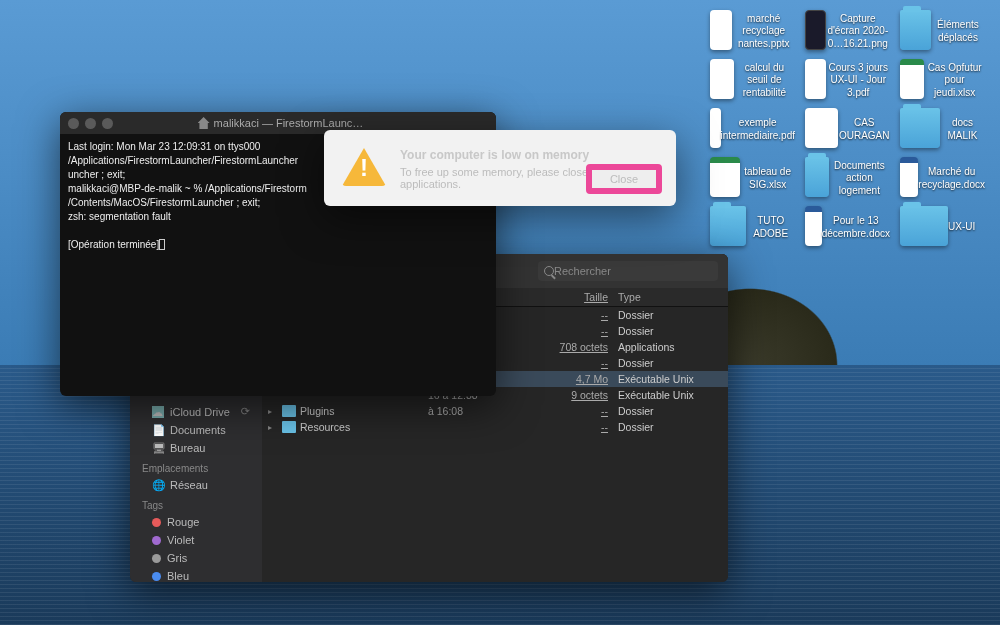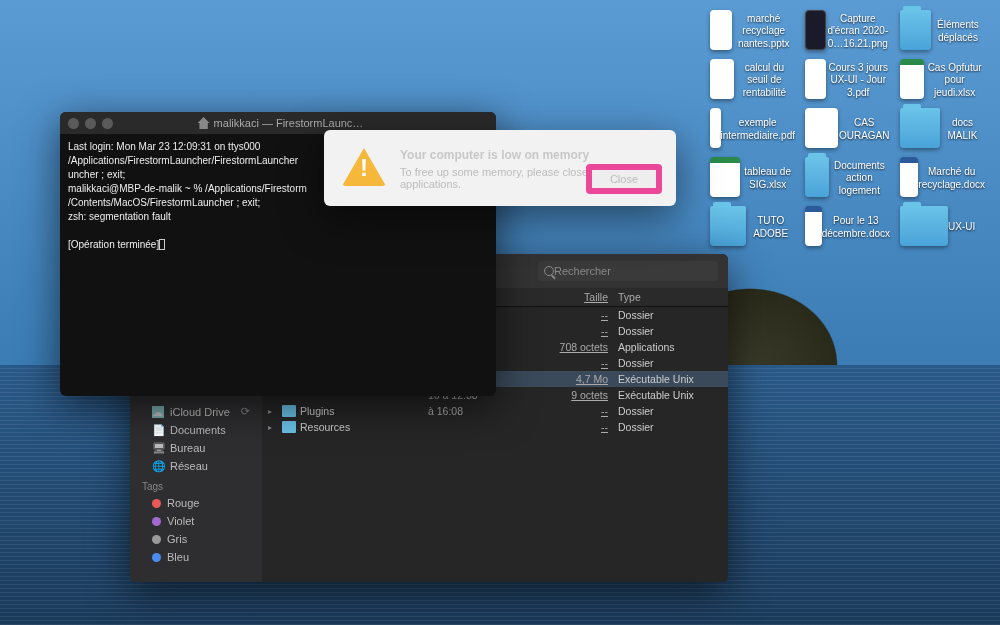--- a/index.html
+++ b/index.html
@@ -153,20 +153,21 @@
         <span style="margin-left:auto;color:#888">⟳</span>
       </div>
     <div class="sideitem">
         <span class="icn">📄</span>
         <span>Documents</span>
       </div>
     <div class="sideitem">
         <span class="icn">🖥</span>
         <span>Bureau</span>
       </div>
+    <div class="section-title">Emplacements</div>
     <div class="sideitem">
         <span class="icn">🌐</span>
         <span>Réseau</span>
       </div>
     <div class="section-title">Tags</div>
     <div id="sidebar-tags">
         <div class="sideitem">
           <span class="tag-dot" style="background: rgb(230, 90, 90); border: none;"></span>
           <span>Rouge</span>
         </div>

